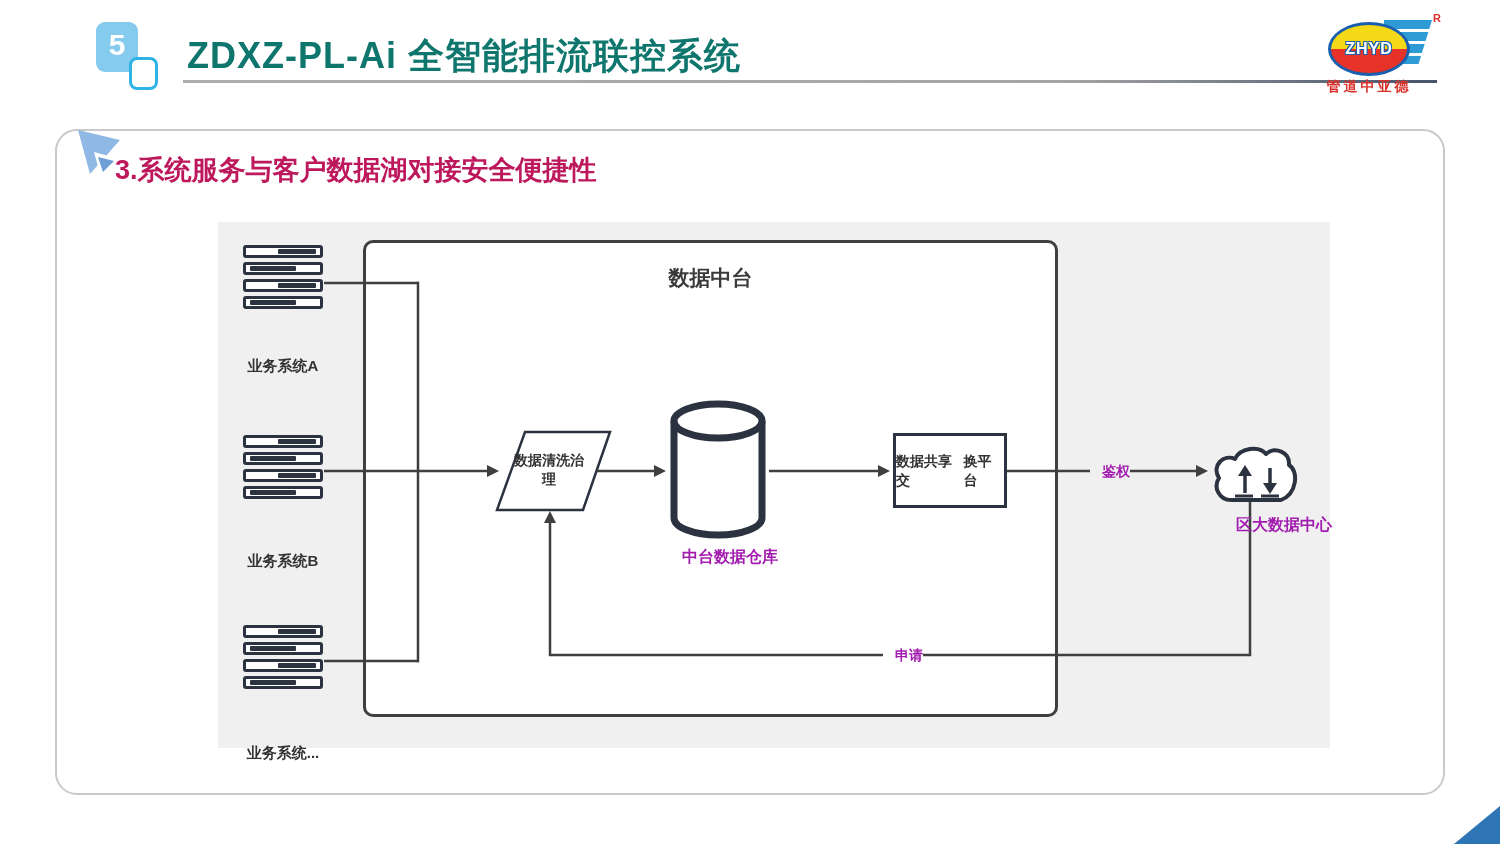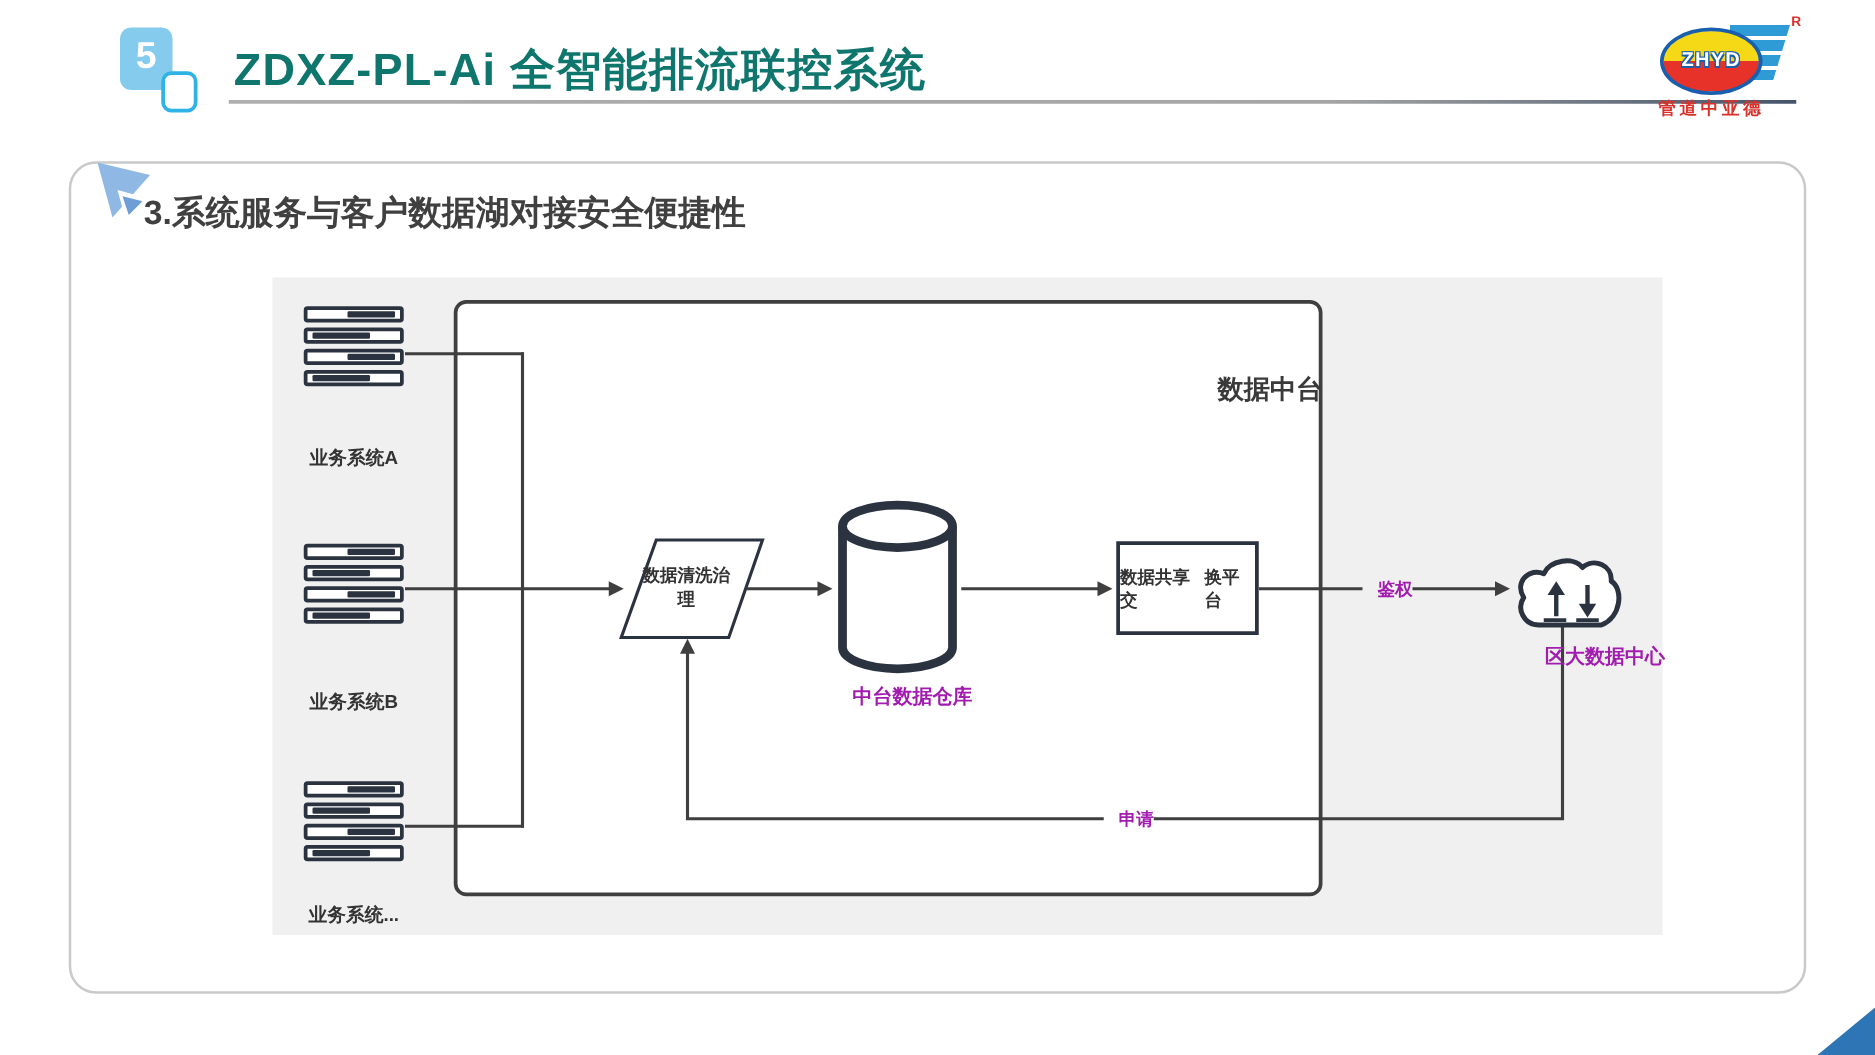--- a/index.html
+++ b/index.html
@@ -30,30 +30,30 @@
   .logo-ellipse span { color:#ffffff; font-weight:700; font-size:16px; letter-spacing:1px;
     text-shadow:-1px -1px 0 #1a5fae,1px -1px 0 #1a5fae,-1px 1px 0 #1a5fae,1px 1px 0 #1a5fae; }
   .logo-r { position:absolute; left:107px; top:2px; color:#d8322b; font-size:11px; font-weight:700; }
   .logo-tagline { position:absolute; left:0; top:68px; width:86px; text-align:center;
     color:#d8322b; font-size:14px; font-weight:700; letter-spacing:3px; white-space:nowrap; }
 
   
   .card { left:55px; top:129px; width:1390px; height:666px; background:#ffffff;
     border:2px solid #c9c9c9; border-radius:22px; }
   .corner-icon { left:70px; top:130px; width:52px; height:50px; z-index:3; }
-  .section-title { left:115px; top:152px; font-size:27px; font-weight:700; color:#404040;
+  .section-title { left:115px; top:152px; font-size:27px; font-weight:700; color:#be185d;
     white-space:nowrap; z-index:3; }
 
   
   .panel { left:218px; top:222px; width:1112px; height:526px; background:#f0f0f1; }
   .panel .abs { position:absolute; }
   .platform-box { left:145px; top:18px; width:695px; height:477px; background:#ffffff;
     border:3px solid #3f3f3f; border-radius:10px; z-index:1; }
-  .platform-title { left:145px; top:42px; width:695px; text-align:right; font-size:21px;
-    font-weight:700; color:#3a3a3a; z-index:4;margin-top:33px; }
+  .platform-title { left:145px; top:42px; width:695px; text-align:center; font-size:21px;
+    font-weight:700; color:#3a3a3a; z-index:4; }
   .diagram-svg { left:0; top:0; z-index:3; }
 
   .server-stack { width:80px; z-index:4; }
   .server-bar { position:relative; width:80px; height:13px; border:3px solid #2b3240;
     border-radius:3px; background:#ffffff; margin-bottom:4px; }
   .server-bar .slot { position:absolute; top:1px; height:5px; background:#2b3240; border-radius:1px; }
   .server-bar .slot.r { right:4px; width:38px; }
   .server-bar .slot.l { left:4px; width:46px; }
 
   .sys-label { width:130px; text-align:center; font-size:15px; font-weight:700; color:#333333; z-index:4;margin-top:41px; }
@@ -188,21 +188,21 @@
     <div class="server-bar">
         <span class="slot l"></span>
       </div>
     <div class="server-bar">
         <span class="slot r"></span>
       </div>
     <div class="server-bar">
         <span class="slot l"></span>
       </div>
   </div>
-  <div class="abs sys-label" style="left:0px; top:460px;">业务系统...</div>
+  <div class="abs sys-label" style="left:0px; top:481px;">业务系统...</div>
 
   <div class="abs cleaning-text">
     <div>数据清洗治</div>
     <div>理</div>
   </div>
 
   <div class="abs node-label warehouse-label">中台数据仓库</div>
 
   <div class="abs exchange-box">
     <div>数据共享交</div>

